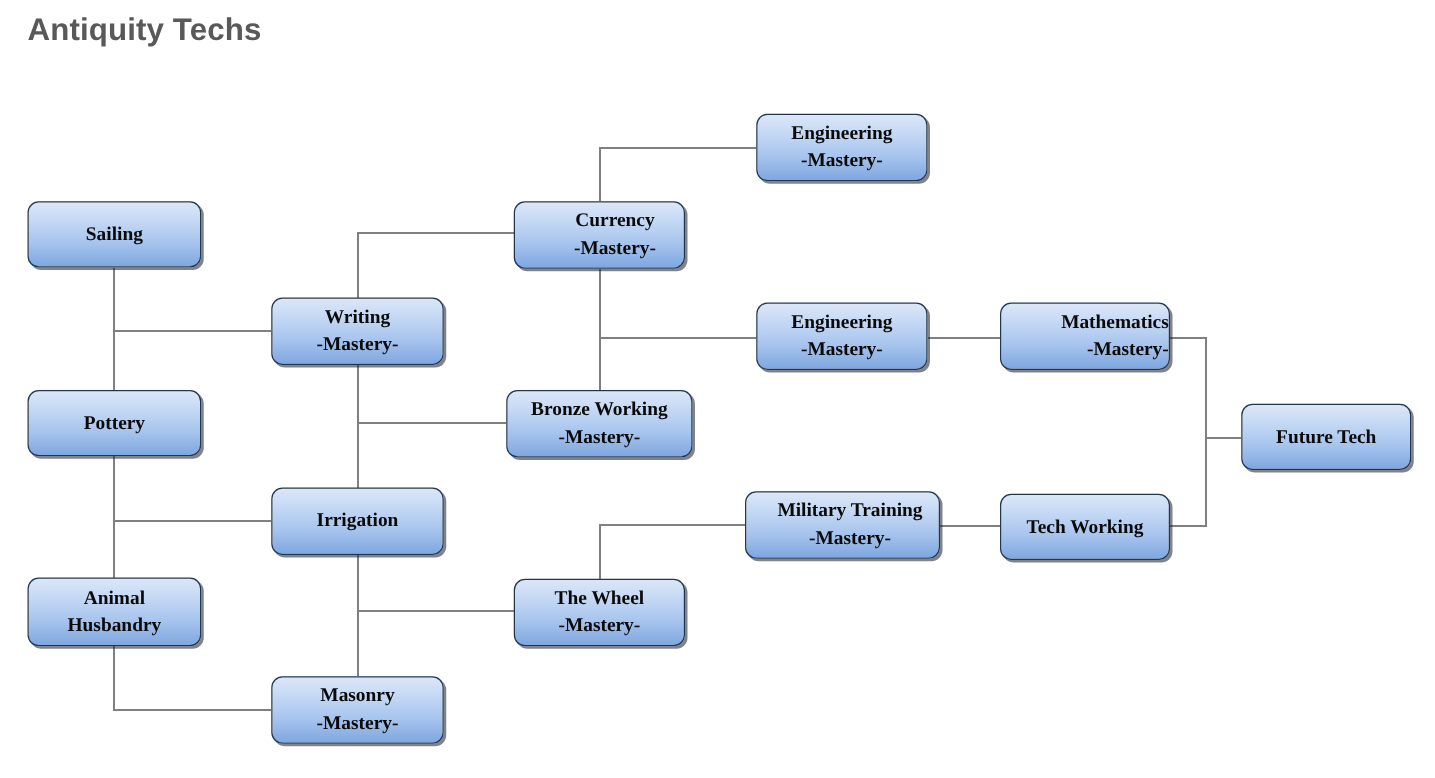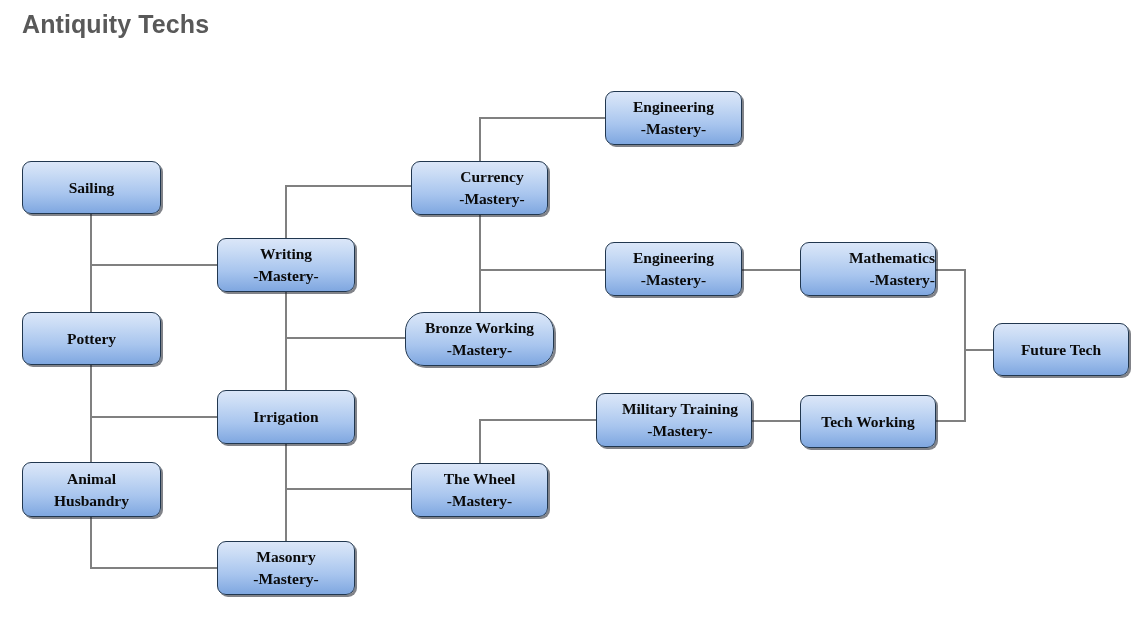--- a/index.html
+++ b/index.html
@@ -90,21 +90,21 @@
     </svg>
 
   <div id="nodes">
       <div class="node" style="left: 22px; top: 161px; width: 139px; height: 53px; border-color: rgb(33, 55, 79); color: rgb(10, 10, 10);"><span class="l1">Sailing</span></div>
       <div class="node" style="left: 22px; top: 312px; width: 139px; height: 53px; border-color: rgb(33, 55, 79); color: rgb(10, 10, 10);"><span class="l1">Pottery</span></div>
       <div class="node" style="left: 22px; top: 462px; width: 139px; height: 55px; border-color: rgb(33, 55, 79); color: rgb(10, 10, 10);"><span class="l1">Animal</span><span class="l2">Husbandry</span></div>
       <div class="node" style="left: 217px; top: 238px; width: 138px; height: 54px; border-color: rgb(33, 55, 79); color: rgb(10, 10, 10);"><span class="l1">Writing</span><span class="l2">-Mastery-</span></div>
       <div class="node" style="left: 217px; top: 390px; width: 138px; height: 54px; border-color: rgb(33, 55, 79); color: rgb(10, 10, 10);"><span class="l1">Irrigation</span></div>
       <div class="node" style="left: 217px; top: 541px; width: 138px; height: 54px; border-color: rgb(33, 55, 79); color: rgb(10, 10, 10);"><span class="l1">Masonry</span><span class="l2">-Mastery-</span></div>
       <div class="node" style="left: 411px; top: 161px; width: 137px; height: 54px; border-color: rgb(33, 55, 79); color: rgb(10, 10, 10); padding-left: 25px;"><span class="l1">Currency</span><span class="l2">-Mastery-</span></div>
-      <div class="node" style="left: 405px; top: 312px; width: 149px; height: 54px; border-color: rgb(33, 55, 79); color: rgb(10, 10, 10); border-radius: 19px;"><span class="l1">Bronze Working</span><span class="l2">-Mastery-</span></div>
+      <div class="node" style="left: 405px; top: 312px; width: 149px; height: 54px; border-color: rgb(33, 55, 79); color: rgb(10, 10, 10);"><span class="l1">Bronze Working</span><span class="l2">-Mastery-</span></div>
       <div class="node" style="left: 411px; top: 463px; width: 137px; height: 54px; border-color: rgb(33, 55, 79); color: rgb(10, 10, 10);"><span class="l1">The Wheel</span><span class="l2">-Mastery-</span></div>
       <div class="node" style="left: 605px; top: 91px; width: 137px; height: 54px; border-color: rgb(33, 55, 79); color: rgb(10, 10, 10);"><span class="l1">Engineering</span><span class="l2">-Mastery-</span></div>
       <div class="node" style="left: 605px; top: 242px; width: 137px; height: 54px; border-color: rgb(33, 55, 79); color: rgb(10, 10, 10);"><span class="l1">Engineering</span><span class="l2">-Mastery-</span></div>
       <div class="node" style="left: 596px; top: 393px; width: 156px; height: 54px; border-color: rgb(33, 55, 79); color: rgb(10, 10, 10); padding-left: 12px;"><span class="l1">Military Training</span><span class="l2">-Mastery-</span></div>
       <div class="node" style="left: 800px; top: 242px; width: 136px; height: 54px; border-color: rgb(33, 55, 79); color: rgb(10, 10, 10); align-items: flex-end;"><span class="l1">Mathematics</span><span class="l2">-Mastery-</span></div>
       <div class="node" style="left: 800px; top: 395px; width: 136px; height: 53px; border-color: rgb(33, 55, 79); color: rgb(10, 10, 10);"><span class="l1">Tech Working</span></div>
       <div class="node" style="left: 993px; top: 323px; width: 136px; height: 53px; border-color: rgb(33, 55, 79); color: rgb(10, 10, 10);"><span class="l1">Future Tech</span></div>
     </div>
 
 </div>

